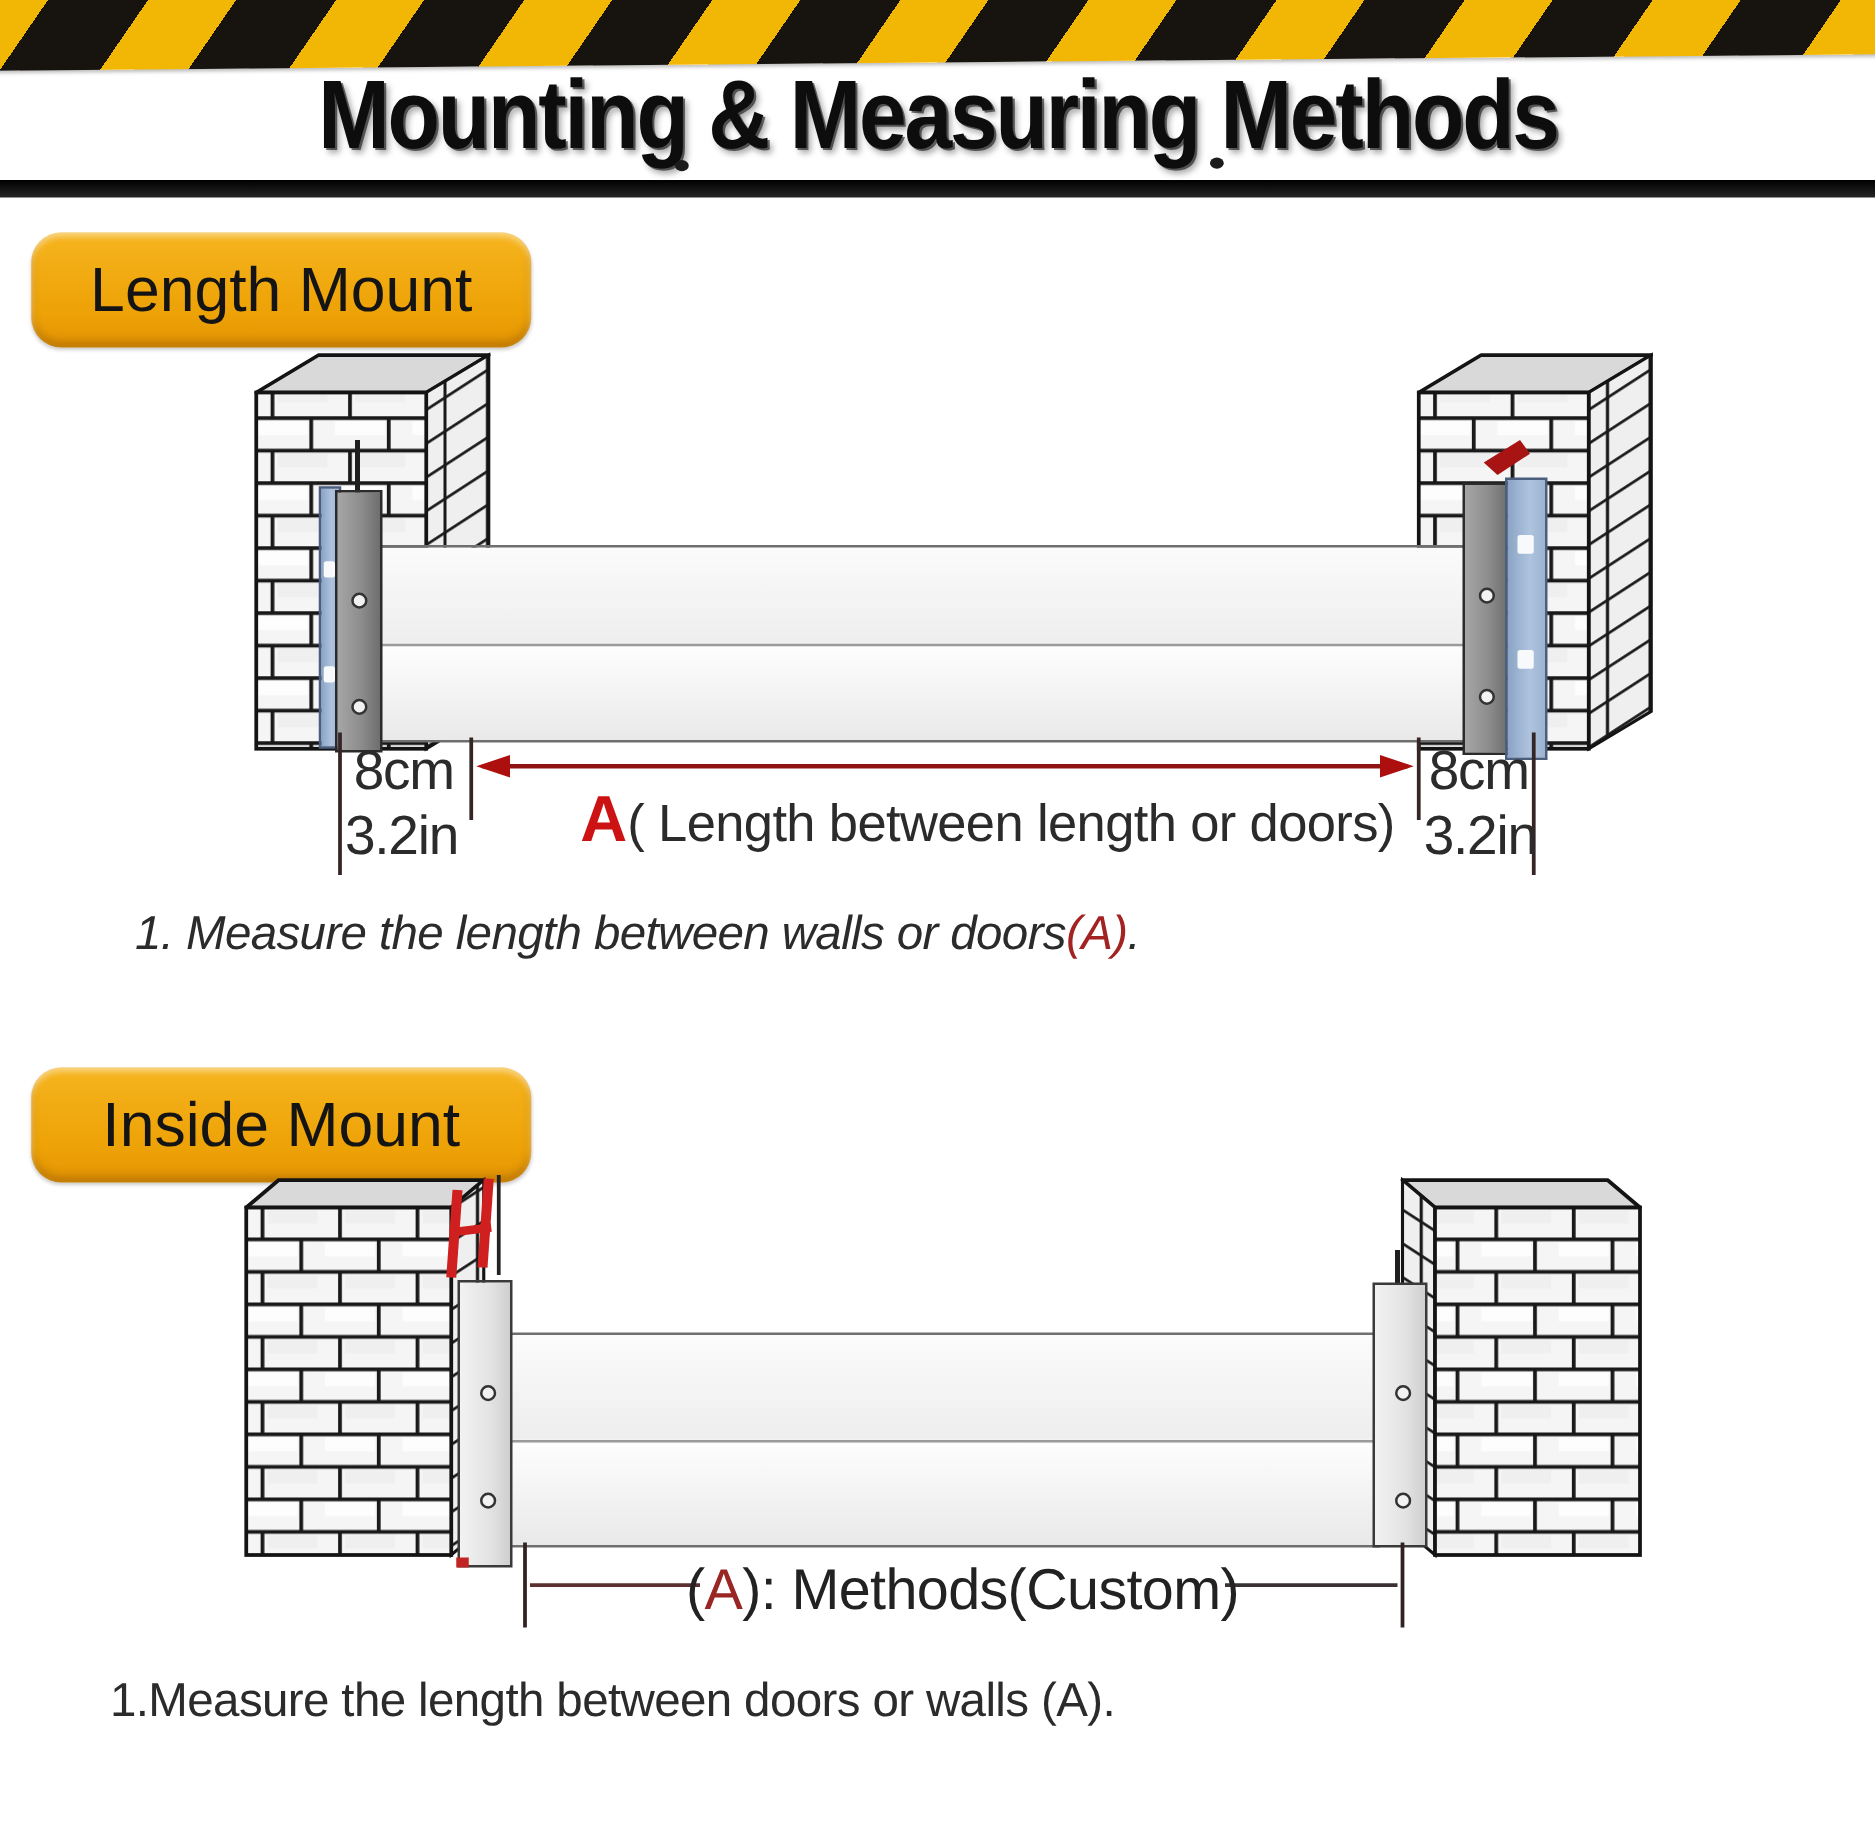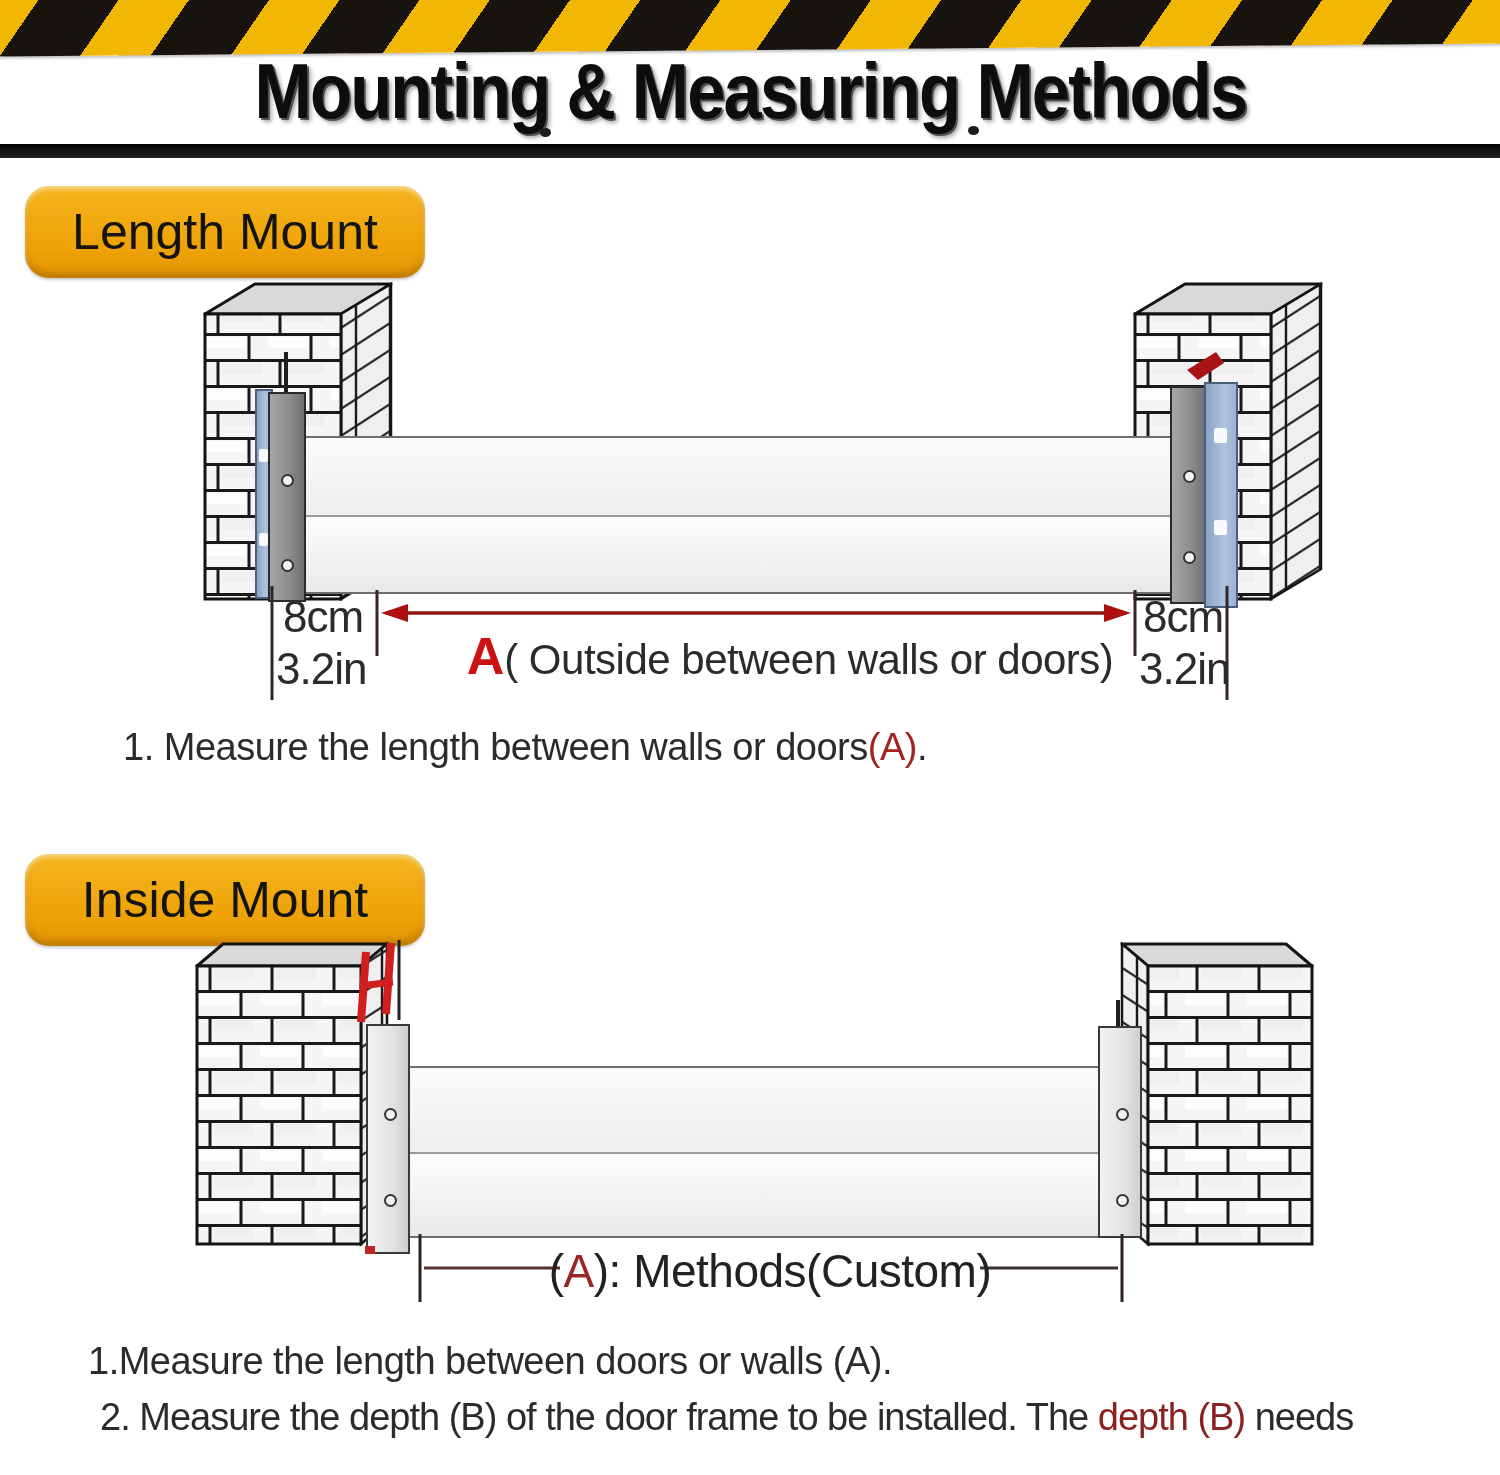--- a/index.html
+++ b/index.html
@@ -141,24 +141,24 @@
     <line x1="977" y1="2" x2="977" y2="116" stroke="#352525" stroke-width="3"></line>
     <line x1="136" y1="29" x2="876" y2="29" stroke="#8f1414" stroke-width="3.5"></line>
     <polygon points="131,29 158,20 158,38" fill="#ad0f0f"></polygon>
     <polygon points="881,29 854,20 854,38" fill="#ad0f0f"></polygon>
   </svg>
   <div class="dimtxt" style="left:283px;top:592px;">8cm</div>
   <div class="dimtxt" style="left:276px;top:644px;">3.2in</div>
   <div class="dimtxt" style="left:1143px;top:592px;">8cm</div>
   <div class="dimtxt" style="left:1139px;top:644px;">3.2in</div>
   <div class="spanlabel" style="left:440px;top:626px;width:700px;">
-    <span class="big-a">A</span><span class="rest">( Outside between walls or doors)</span>
-  </div>
-
-  <div class="step" style="left:123px;top:726px;">
+    <span class="big-a">A</span><span class="rest">( Length between length or doors)</span>
+  </div>
+
+  <div class="step" style="left:108px;top:726px;font-style:italic;">
     <span>1. Measure the length between walls or doors</span><span class="reda">(A)</span><span>.</span>
   </div>
 
   <div class="badge" style="top:854px;">Inside Mount</div>
 
   <svg class="abs" style="left:195px;top:938px;" width="195" height="310" viewBox="0 0 195 310">
     <polygon points="2,28 28,6 192,6 166,28" fill="#d9d9d9" stroke="#141414" stroke-width="3" stroke-linejoin="round"></polygon>
     <polygon points="166,28 192,6 192,284 166,306" fill="url(#psR)" stroke="#141414" stroke-width="2.5"></polygon>
     <rect x="2" y="28" width="164" height="278" fill="url(#pb)" stroke="#141414" stroke-width="3"></rect>
   </svg>
@@ -196,17 +196,14 @@
     <line x1="20" y1="2" x2="20" y2="70" stroke="#2e2222" stroke-width="3"></line>
     <line x1="722" y1="2" x2="722" y2="70" stroke="#2e2222" stroke-width="3"></line>
     <line x1="24" y1="36" x2="160" y2="36" stroke="#5a3030" stroke-width="3"></line>
     <line x1="580" y1="36" x2="718" y2="36" stroke="#3a3232" stroke-width="3"></line>
   </svg>
   <div class="spanlabel len-label" style="left:470px;top:1244px;width:600px;">
     <span>(</span><span class="a">A</span><span>): Methods(Custom)</span>
   </div>
 
   <div class="step" style="left:88px;top:1340px;">1.Measure the length between doors or walls (A).</div>
-  <div class="step tight" style="left:100px;top:1396px;">
-    <span>2. Measure the depth (B) of the door frame to be installed. The </span><span class="red">depth (B)</span><span> needs</span>
-  </div>
 
 </div>
 
 </body></html>

